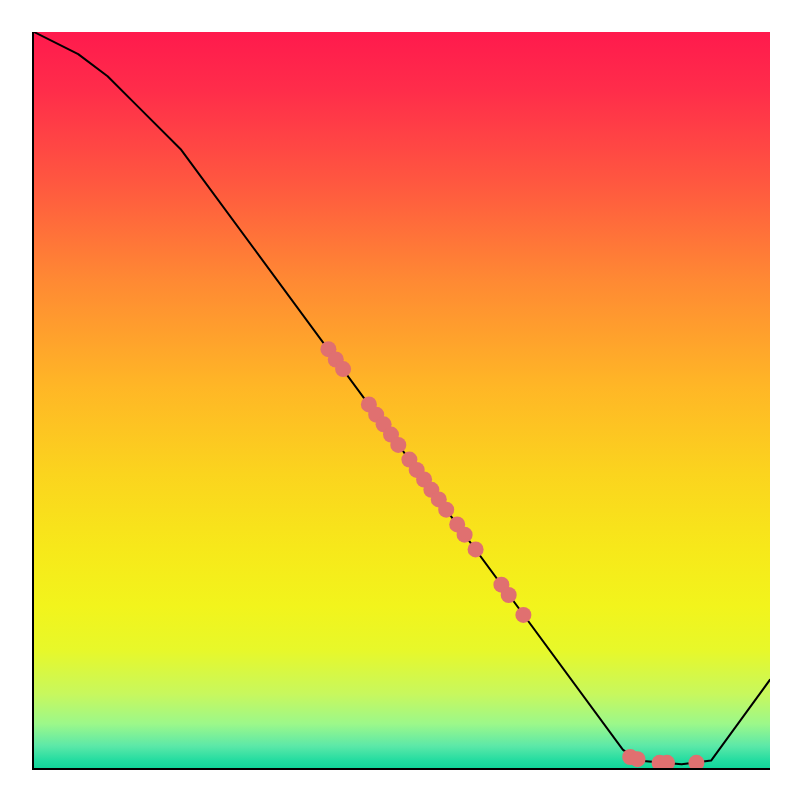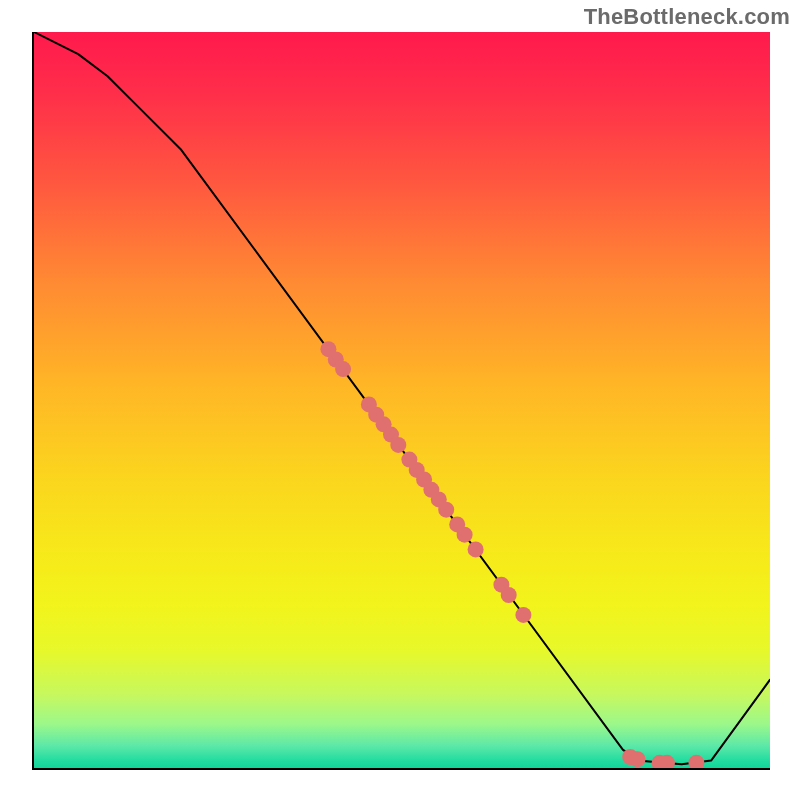--- a/index.html
+++ b/index.html
@@ -71,21 +71,20 @@
   }
   .dot {
     fill: #e07070;
     stroke: none;
   }
 </style>
 </head>
 <body>
 
 <div class="chart-wrap">
-  <div class="attribution">TheBottleneck.com</div>
   <div class="plot-area">
     <div class="gradient"></div>
     <svg class="curve" viewBox="0 0 736 736" preserveAspectRatio="none">
       <path id="curve-path" class="line" d="M0.0 0.0 L44.2 22.1 L73.6 44.2 L103.0 73.6 L147.2 117.8 L588.8 717.6 L603.5 728.6 L647.7 732.3 L677.1 728.6 L736.0 647.7 "></path>
       <g id="marker-group">
           <circle cx="294.4" cy="317.2" r="8" class="dot" style="fill: rgb(224, 112, 112);"></circle>
           <circle cx="301.8" cy="327.5" r="8" class="dot" style="fill: rgb(224, 112, 112);"></circle>
           <circle cx="309.1" cy="337.1" r="8" class="dot" style="fill: rgb(224, 112, 112);"></circle>
           <circle cx="334.9" cy="372.4" r="8" class="dot" style="fill: rgb(224, 112, 112);"></circle>
           <circle cx="342.2" cy="382.7" r="8" class="dot" style="fill: rgb(224, 112, 112);"></circle>

